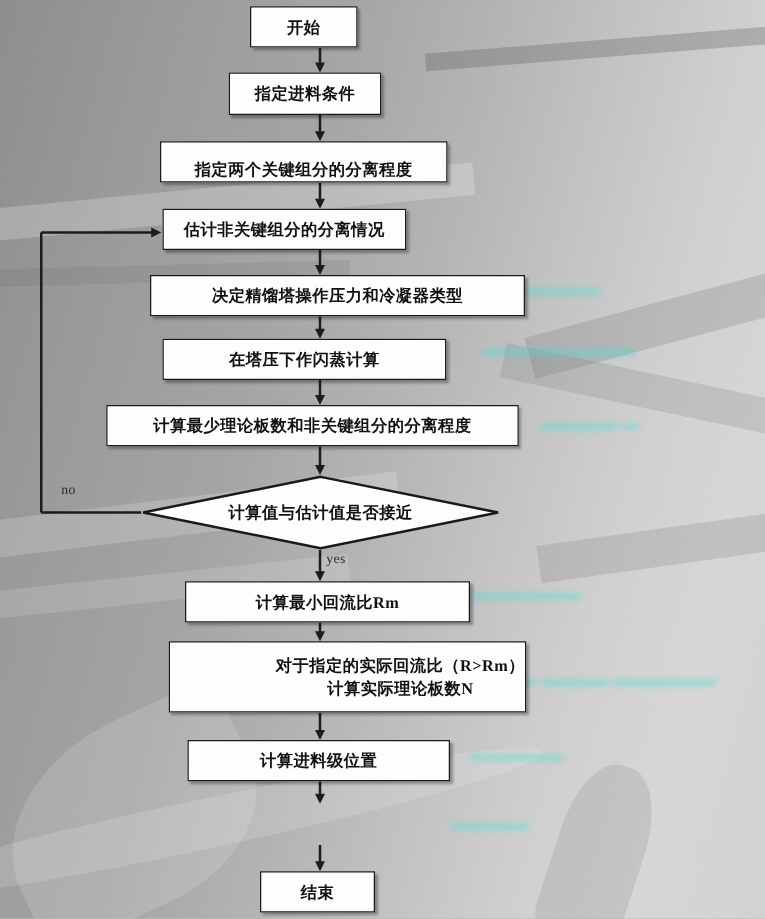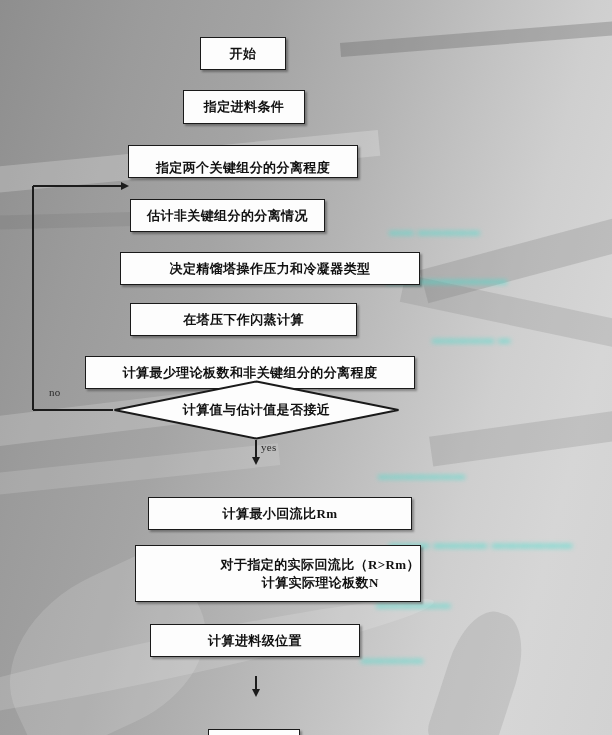--- a/index.html
+++ b/index.html
@@ -111,21 +111,20 @@
     display: flex;
     align-items: center;
     justify-content: center;
     text-align: center;
     color: #111;
     font-weight: bold;
     font-size: 13px;
     line-height: 1.35;
     letter-spacing: 0.4px;
     white-space: pre-line;
-    margin-top: 32px;
   }
 
   
   .diamond-wrap {
     position: absolute;
   }
   .diamond-shape {
     position: absolute;
     inset: 0;
   }
@@ -262,21 +261,21 @@
   </div>
   <div class="node" style="left: 120px; top: 220px; width: 300px; height: 33px;">
     <span>决定精馏塔操作压力和冷凝器类型</span>
   </div>
   <div class="node" style="left: 130px; top: 271px; width: 227px; height: 33px; justify-content: center;">
     <span>在塔压下作闪蒸计算</span>
   </div>
   <div class="node" style="left: 85px; top: 324px; width: 330px; height: 33px;">
     <span>计算最少理论板数和非关键组分的分离程度</span>
   </div>
-  <div class="node" style="left: 148px; top: 465px; width: 264px; height: 33px;">
+  <div class="node" style="left: 148px; top: 465px; width: 228px; height: 33px;">
     <span>计算最小回流比Rm</span>
   </div>
   <div class="node" style="left: 135px; top: 513px; width: 286px; height: 57px; justify-content: flex-end;">
     <span>对于指定的实际回流比（R&gt;Rm）
 计算实际理论板数N</span>
   </div>
   <div class="node" style="left: 150px; top: 592px; width: 210px; height: 33px;">
     <span>计算进料级位置</span>
   </div>
   <div class="node" style="left: 208px; top: 697px; width: 92px; height: 33px;">

